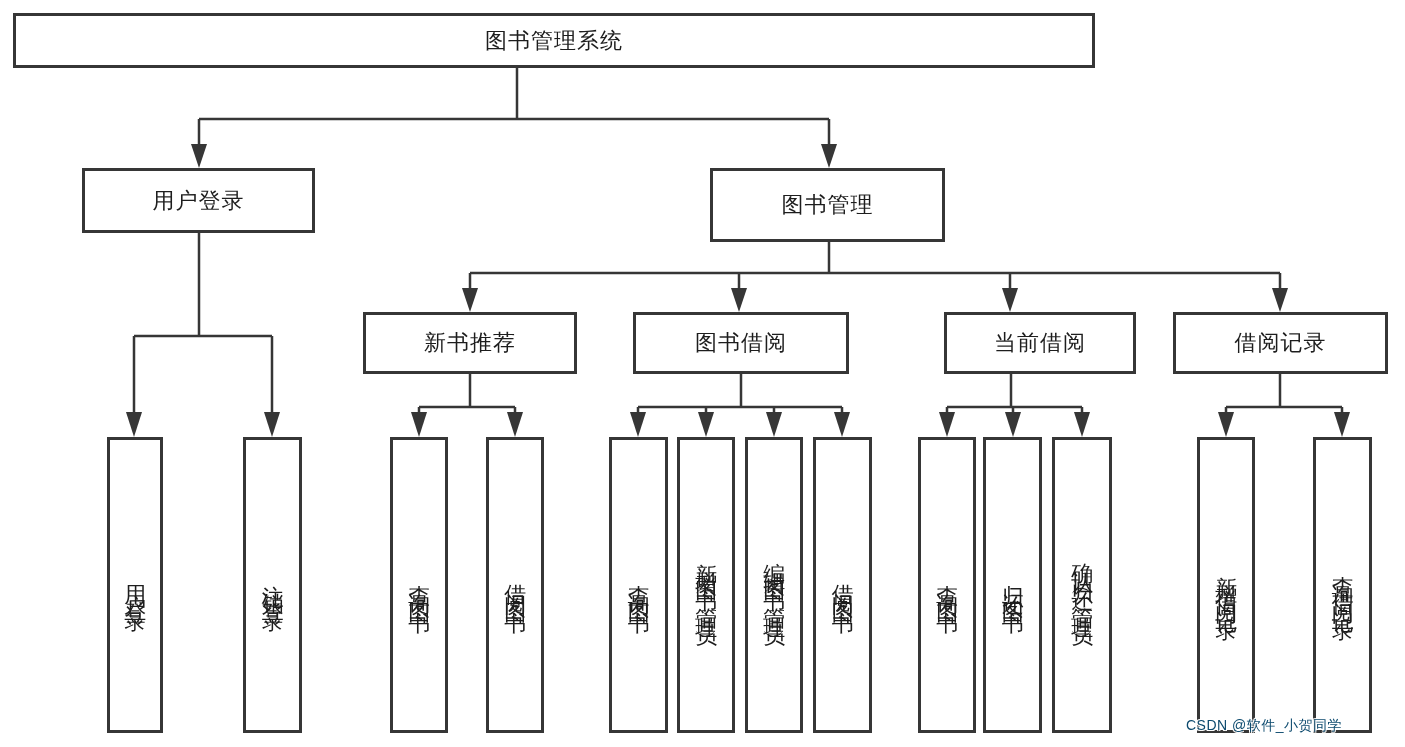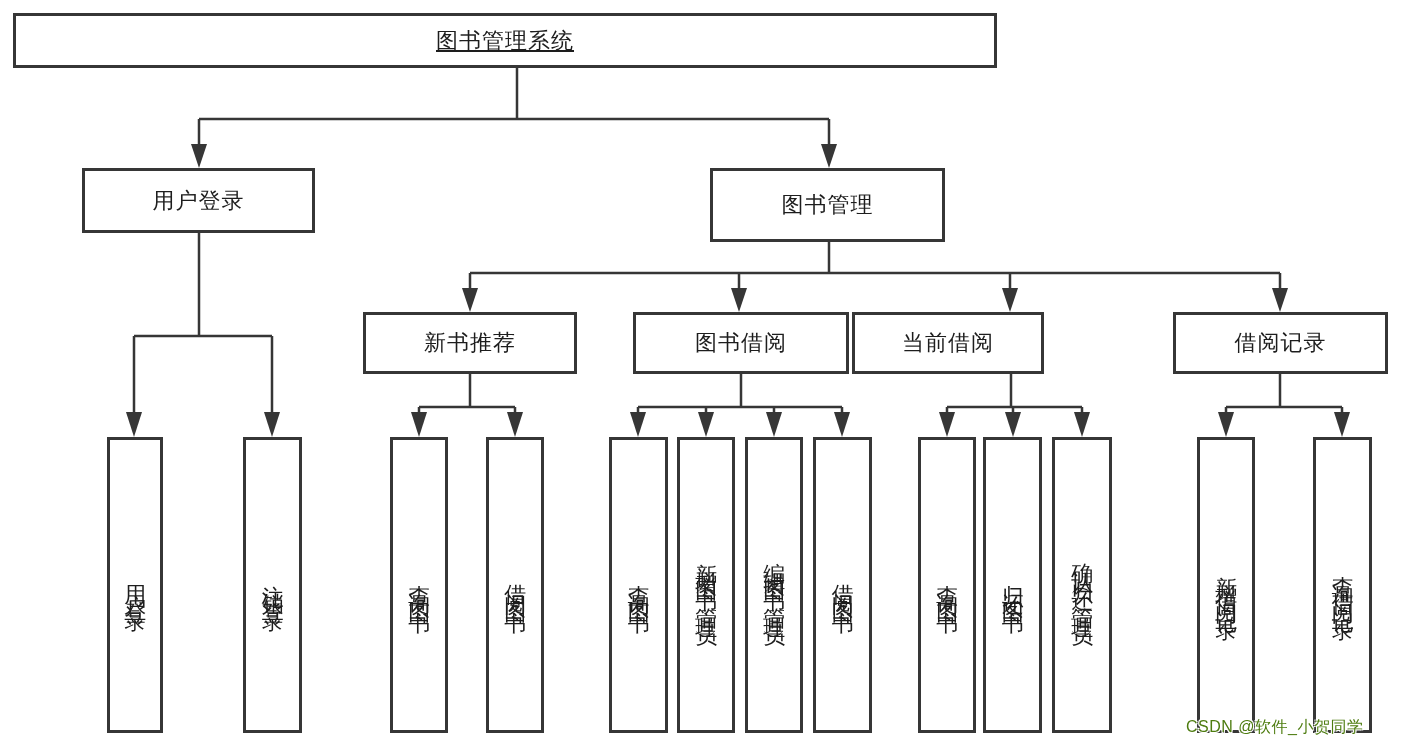--- a/index.html
+++ b/index.html
@@ -39,23 +39,23 @@
     font-size: 22px;
     letter-spacing: 9px;
     line-height: 1.2;
     white-space: nowrap;
   }
 
   .watermark {
     position: absolute;
     left: 1186px;
     top: 717px;
-    font-size: 16px;
+    font-size: 14px;
     letter-spacing: 0.5px;
-    color: #4d7c0f;
+    color: #0c4a6e;
     text-shadow: 1px 1px 0 #ffffff, -1px -1px 0 #ffffff, 1px -1px 0 #ffffff, -1px 1px 0 #ffffff;
     white-space: nowrap;
   }
 </style>
 </head>
 <body>
 
 <div class="stage">
 
   <svg class="connectors" viewBox="0 0 1405 747" xmlns="http://www.w3.org/2000/svg">
@@ -91,38 +91,38 @@
       <polygon points="766,412 782,412 774,437"></polygon>
       <polygon points="834,412 850,412 842,437"></polygon>
       <polygon points="939,412 955,412 947,437"></polygon>
       <polygon points="1005,412 1021,412 1013,437"></polygon>
       <polygon points="1074,412 1090,412 1082,437"></polygon>
       <polygon points="1218,412 1234,412 1226,437"></polygon>
       <polygon points="1334,412 1350,412 1342,437"></polygon>
     </g>
   </svg>
 
-  <div class="node h-node" style="left:13px; top:13px; width:984px; height:55px;text-decoration:underline;">
+  <div class="node h-node" style="left:13px; top:13px; width:1082px; height:55px;">
     <span>图书管理系统</span>
   </div>
 
   <div class="node h-node" style="left:82px; top:168px; width:233px; height:65px;">
     <span>用户登录</span>
   </div>
   <div class="node h-node" style="left:710px; top:168px; width:235px; height:74px;">
     <span>图书管理</span>
   </div>
 
   <div class="node h-node" style="left:363px; top:312px; width:214px; height:62px;">
     <span>新书推荐</span>
   </div>
   <div class="node h-node" style="left:633px; top:312px; width:216px; height:62px;">
     <span>图书借阅</span>
   </div>
-  <div class="node h-node" style="left:852px; top:312px; width:192px; height:62px;">
+  <div class="node h-node" style="left:944px; top:312px; width:192px; height:62px;">
     <span>当前借阅</span>
   </div>
   <div class="node h-node" style="left:1173px; top:312px; width:215px; height:62px;">
     <span>借阅记录</span>
   </div>
 
   <div class="node v-node" style="left:107px; top:437px; width:56px; height:296px;">
     <span class="vtext">用户登录</span>
   </div>
   <div class="node v-node" style="left:243px; top:437px; width:59px; height:296px;">

